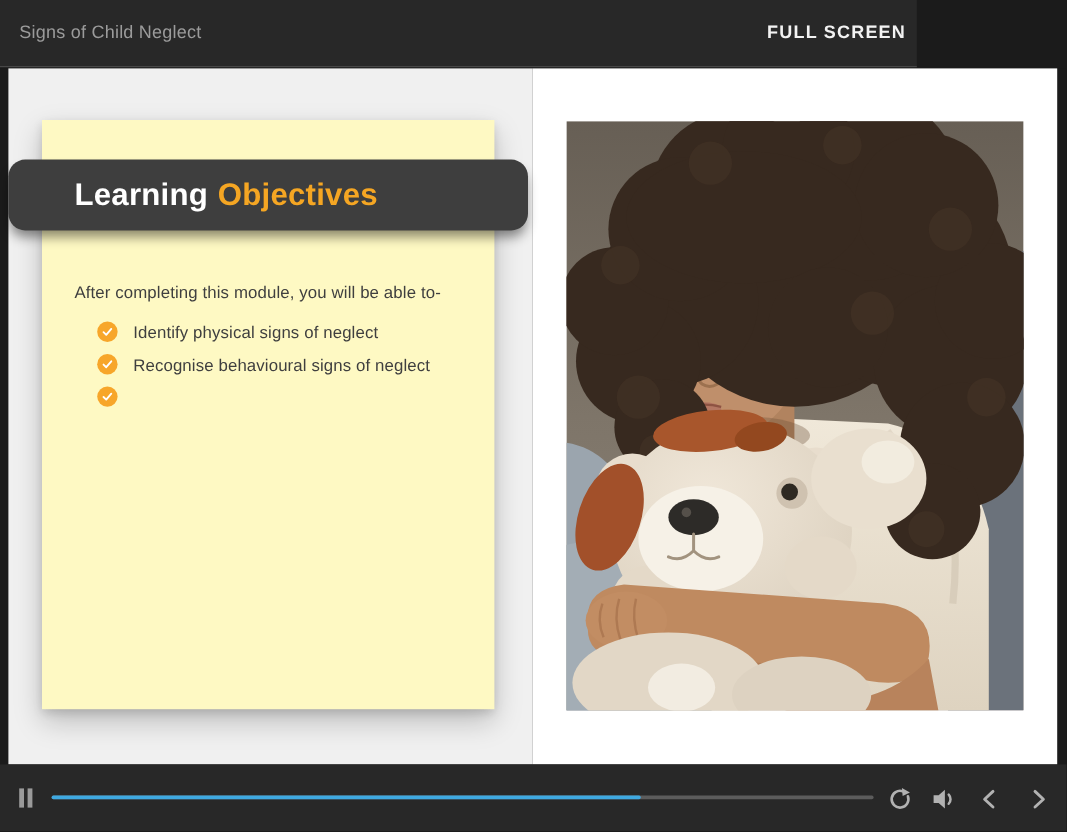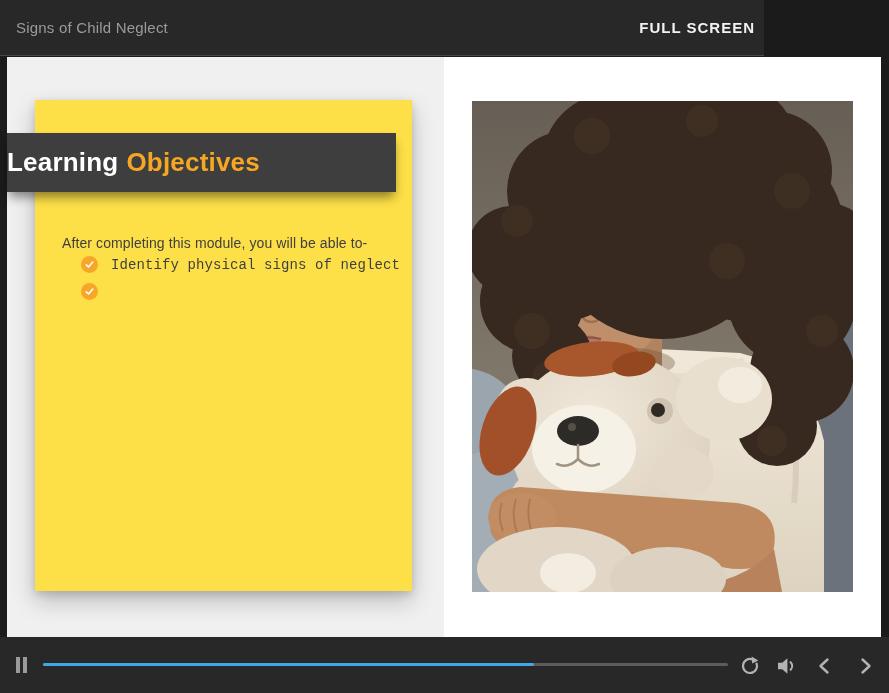--- a/index.html
+++ b/index.html
@@ -29,36 +29,36 @@
   .fullscreen-btn{
     background:none;border:none;cursor:pointer;font-family:inherit;
     color:#F2F2F2;font-size:15px;font-weight:bold;letter-spacing:1px;
     padding:8px 2px;
   }
   
   .stage{position:absolute;top:57px;left:0;width:889px;height:580px;background:#1b1b1b;}
   .panel-left{position:absolute;left:7px;top:0;width:437px;height:580px;background:var(--left-panel-gray,#F0F0F0);}
   .panel-right{position:absolute;left:444px;top:0;width:437px;height:580px;background:#ffffff;}
   .card{
-    position:absolute;left:35px;top:43px;width:377px;height:491px;background:#fde047;
+    position:absolute;left:35px;top:43px;width:377px;height:491px;background:#fef9c3;
     box-shadow:0 10px 22px rgba(0,0,0,.22),0 3px 8px rgba(0,0,0,.14);
   }
   .banner{
-    position:absolute;left:7px;top:76px;width:389px;height:59px;
+    position:absolute;left:7px;top:76px;width:433px;height:59px;
     background:var(--banner-gray,#3E3E3E);
     box-shadow:0 7px 10px -2px rgba(0,0,0,.45);
-    display:flex;align-items:center;z-index:3;
+    display:flex;align-items:center;padding-left:55px;z-index:3;border-radius:14px;
   }
   .banner h1{margin:0;font-size:26px;font-weight:bold;color:#ffffff;letter-spacing:.2px;white-space:nowrap;}
   .banner .accent{color:var(--accent-orange,#F5A623);margin-left:8px;}
   .intro{
     position:absolute;left:27px;top:121px;font-size:14px;color:#3F3F3F;
     letter-spacing:.1px;white-space:nowrap;
   }
-  .objectives{position:absolute;left:46px;top:156px;margin:0;padding:0;list-style:none;font-family:Liberation Mono, monospace;}
+  .objectives{position:absolute;left:46px;top:168px;margin:0;padding:0;list-style:none;}
   .objective{display:flex;align-items:center;height:17px;margin-bottom:10px;}
   .check-circle{
     flex:none;width:17px;height:17px;border-radius:50%;
     background:var(--check-circle-orange,#F7A62A);
     display:flex;align-items:center;justify-content:center;margin-right:13px;
   }
   .objective-label{font-size:14px;color:#3F3F3F;white-space:nowrap;letter-spacing:.1px;}
   .photo{position:absolute;left:472px;top:44px;width:381px;height:491px;margin:0;}
   .photo svg{display:block;}
   
@@ -91,20 +91,28 @@
     <div class="card">
       <p class="intro">After completing this module, you will be able to-</p>
       <ul class="objectives">
         <li class="objective">
           <span class="check-circle">
             <svg width="11" height="11" viewBox="0 0 17 17">
                 <path d="M3.5,9 L7,12.4 L13.5,4.8" fill="none" stroke="#ffffff" stroke-width="2.4" stroke-linecap="round" stroke-linejoin="round"></path>
               </svg>
           </span>
           <span class="objective-label">Identify physical signs of neglect</span>
+        </li>
+        <li class="objective">
+          <span class="check-circle">
+            <svg width="11" height="11" viewBox="0 0 17 17">
+                <path d="M3.5,9 L7,12.4 L13.5,4.8" fill="none" stroke="#ffffff" stroke-width="2.4" stroke-linecap="round" stroke-linejoin="round"></path>
+              </svg>
+          </span>
+          <span class="objective-label">Recognise behavioural signs of neglect</span>
         </li>
         <li class="objective">
           <span class="check-circle">
             <svg width="11" height="11" viewBox="0 0 17 17">
                 <path d="M3.5,9 L7,12.4 L13.5,4.8" fill="none" stroke="#ffffff" stroke-width="2.4" stroke-linecap="round" stroke-linejoin="round"></path>
               </svg>
           </span>
         </li>
       </ul>
     </div>

